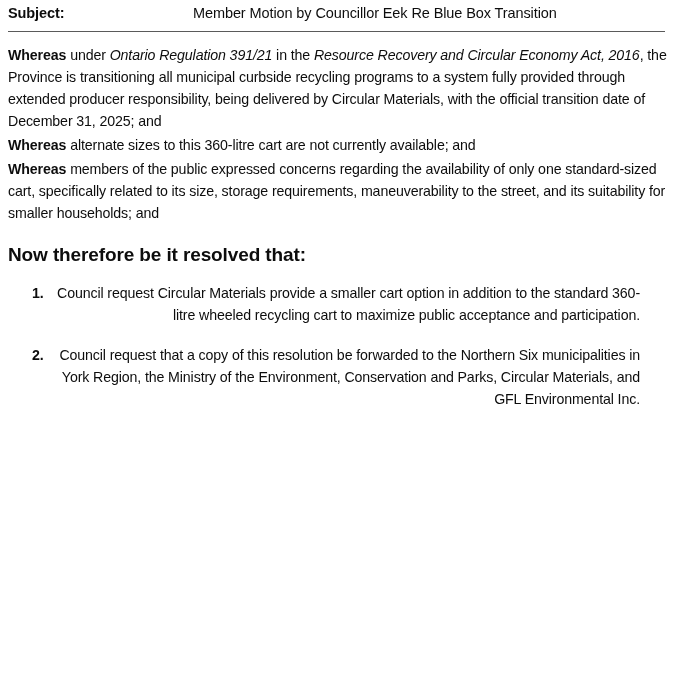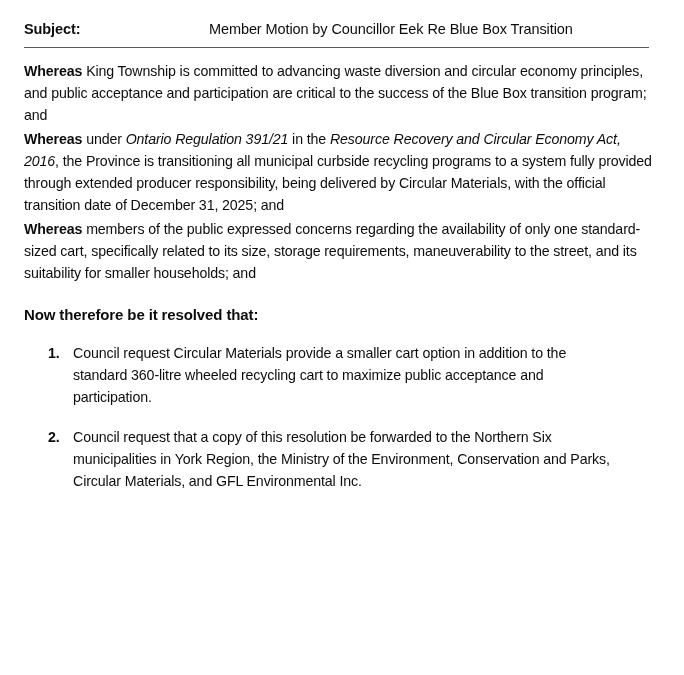--- a/index.html
+++ b/index.html
@@ -13,21 +13,21 @@
     font-family: "Liberation Sans", sans-serif;
     color: #0d0d0d;
     -webkit-font-smoothing: antialiased;
     overflow: hidden;
   }
 
   .page {
     position: relative;
     width: 684px;
     height: 675px;
-    padding: 16px;
+    padding: 0;
     box-sizing: border-box;
   }
 
   
   .subject-row {
     display: flex;
     align-items: baseline;
     padding: 3px 8px 0 8px;
     font-size: 14.5px;
     font-weight: bold;
@@ -73,21 +73,21 @@
   }
   .para em,
   .para .ital {
     font-style: italic;
   }
 
   .resolve-heading {
     margin: 0;
     margin-top: 20px;
     font-weight: bold;
-    font-size: 15px;
+    font-size: 19px;
     line-height: 22px;
     letter-spacing: -0.12px;
   }
 
   
   .resolutions {
     margin: 0;
     margin-top: 16px;
     padding: 0;
     list-style: none;
@@ -105,49 +105,50 @@
   }
   .res-marker {
     flex: 0 0 25px;
     width: 25px;
     font-weight: bold;
     text-align: left;
   }
   .res-text {
     flex: 1 1 auto;
     padding-right: 32px;
+    text-align: right;
   }
 
   
   .body { margin-top: 12px; }
 </style>
 </head>
 <body>
 
 <div class="page">
 
   <div class="subject-row">
     <span class="subject-label">Subject:</span>
     <span class="subject-value">Member Motion by Councillor Eek Re Blue Box Transition</span>
   </div>
 
   <hr class="header-rule">
 
   <div class="body">
 
-    <p class="para">
-      <span class="lead">Whereas</span><span> King Township is committed to advancing waste diversion and circular economy principles, and public acceptance and participation are critical to the success of the Blue Box transition program; and</span>
-    </p>
 
     <p class="para">
       <span class="lead">Whereas</span><span> under </span><span class="ital">Ontario Regulation 391/21</span><span> in the </span><span class="ital">Resource Recovery and Circular Economy Act, 2016</span><span>, the Province is transitioning all municipal curbside recycling programs to a system fully provided through extended producer responsibility, being delivered by Circular Materials, with the official transition date of December 31, 2025; and</span>
     </p>
 
 
 
+    <p class="para">
+      <span class="lead">Whereas</span><span> alternate sizes to this 360-litre cart are not currently available; and</span>
+    </p>
 
     <p class="para">
       <span class="lead">Whereas</span><span> members of the public expressed concerns regarding the availability of only one standard-sized cart, specifically related to its size, storage requirements, maneuverability to the street, and its suitability for smaller households; and</span>
     </p>
 
 
     <p class="resolve-heading">Now therefore be it resolved that:</p>
 
     <ol class="resolutions">
       <li class="resolution-item">

